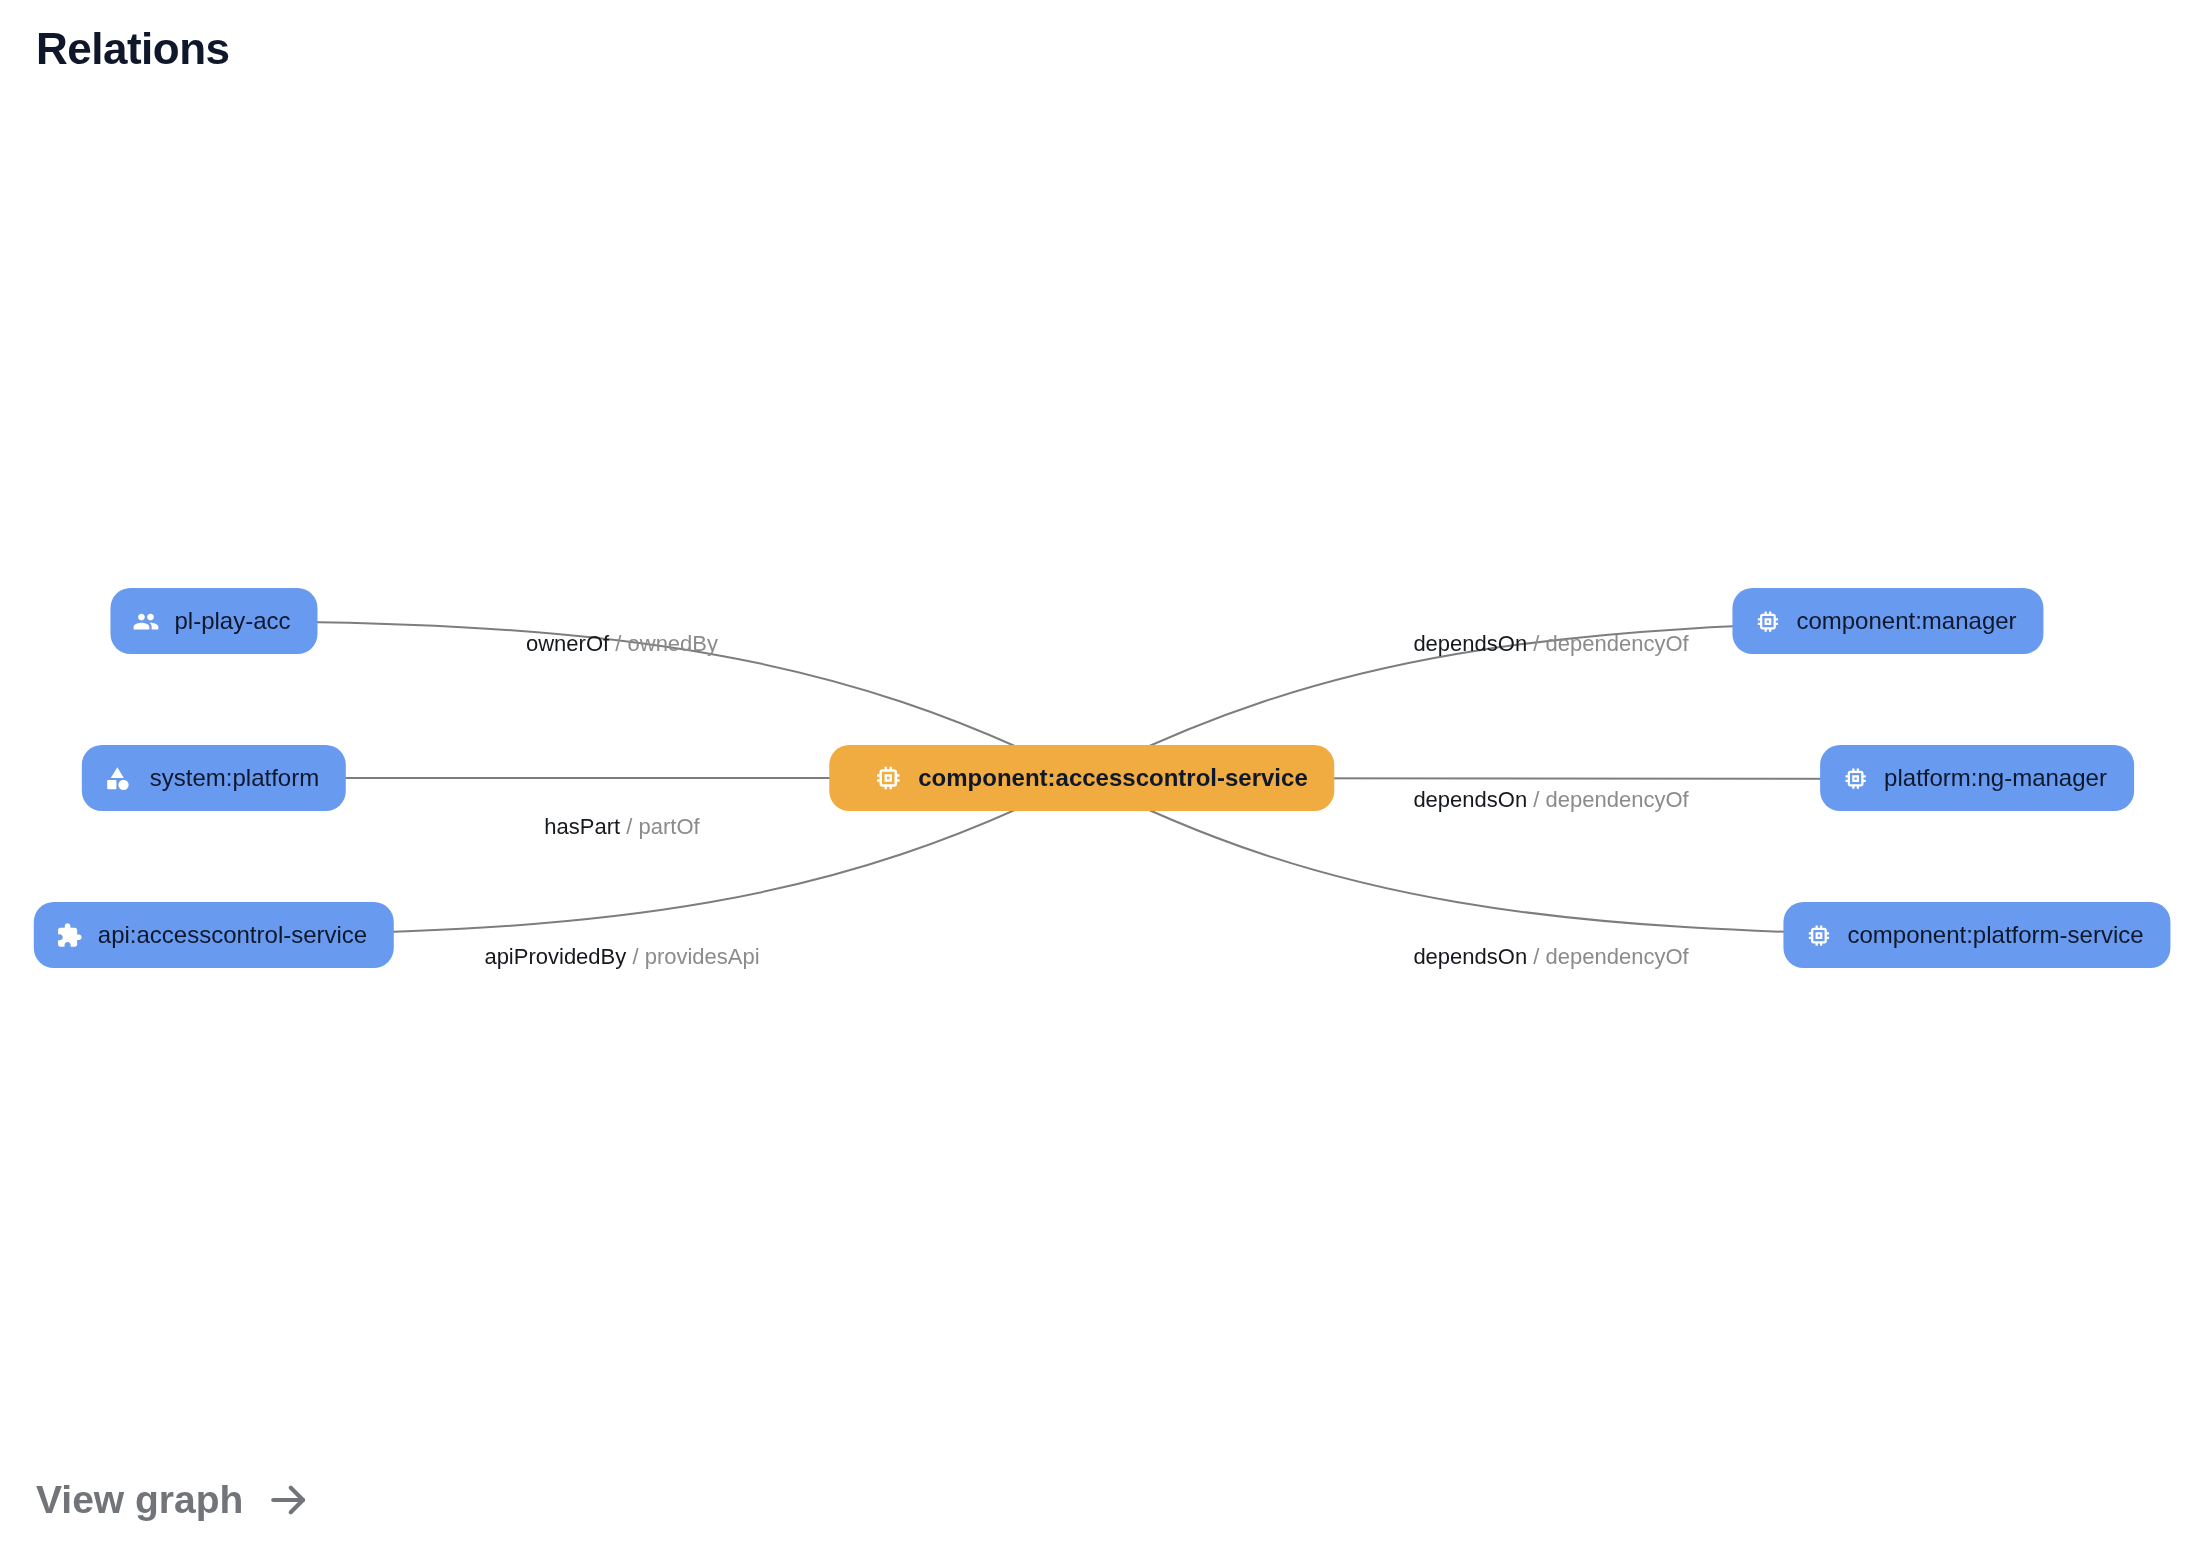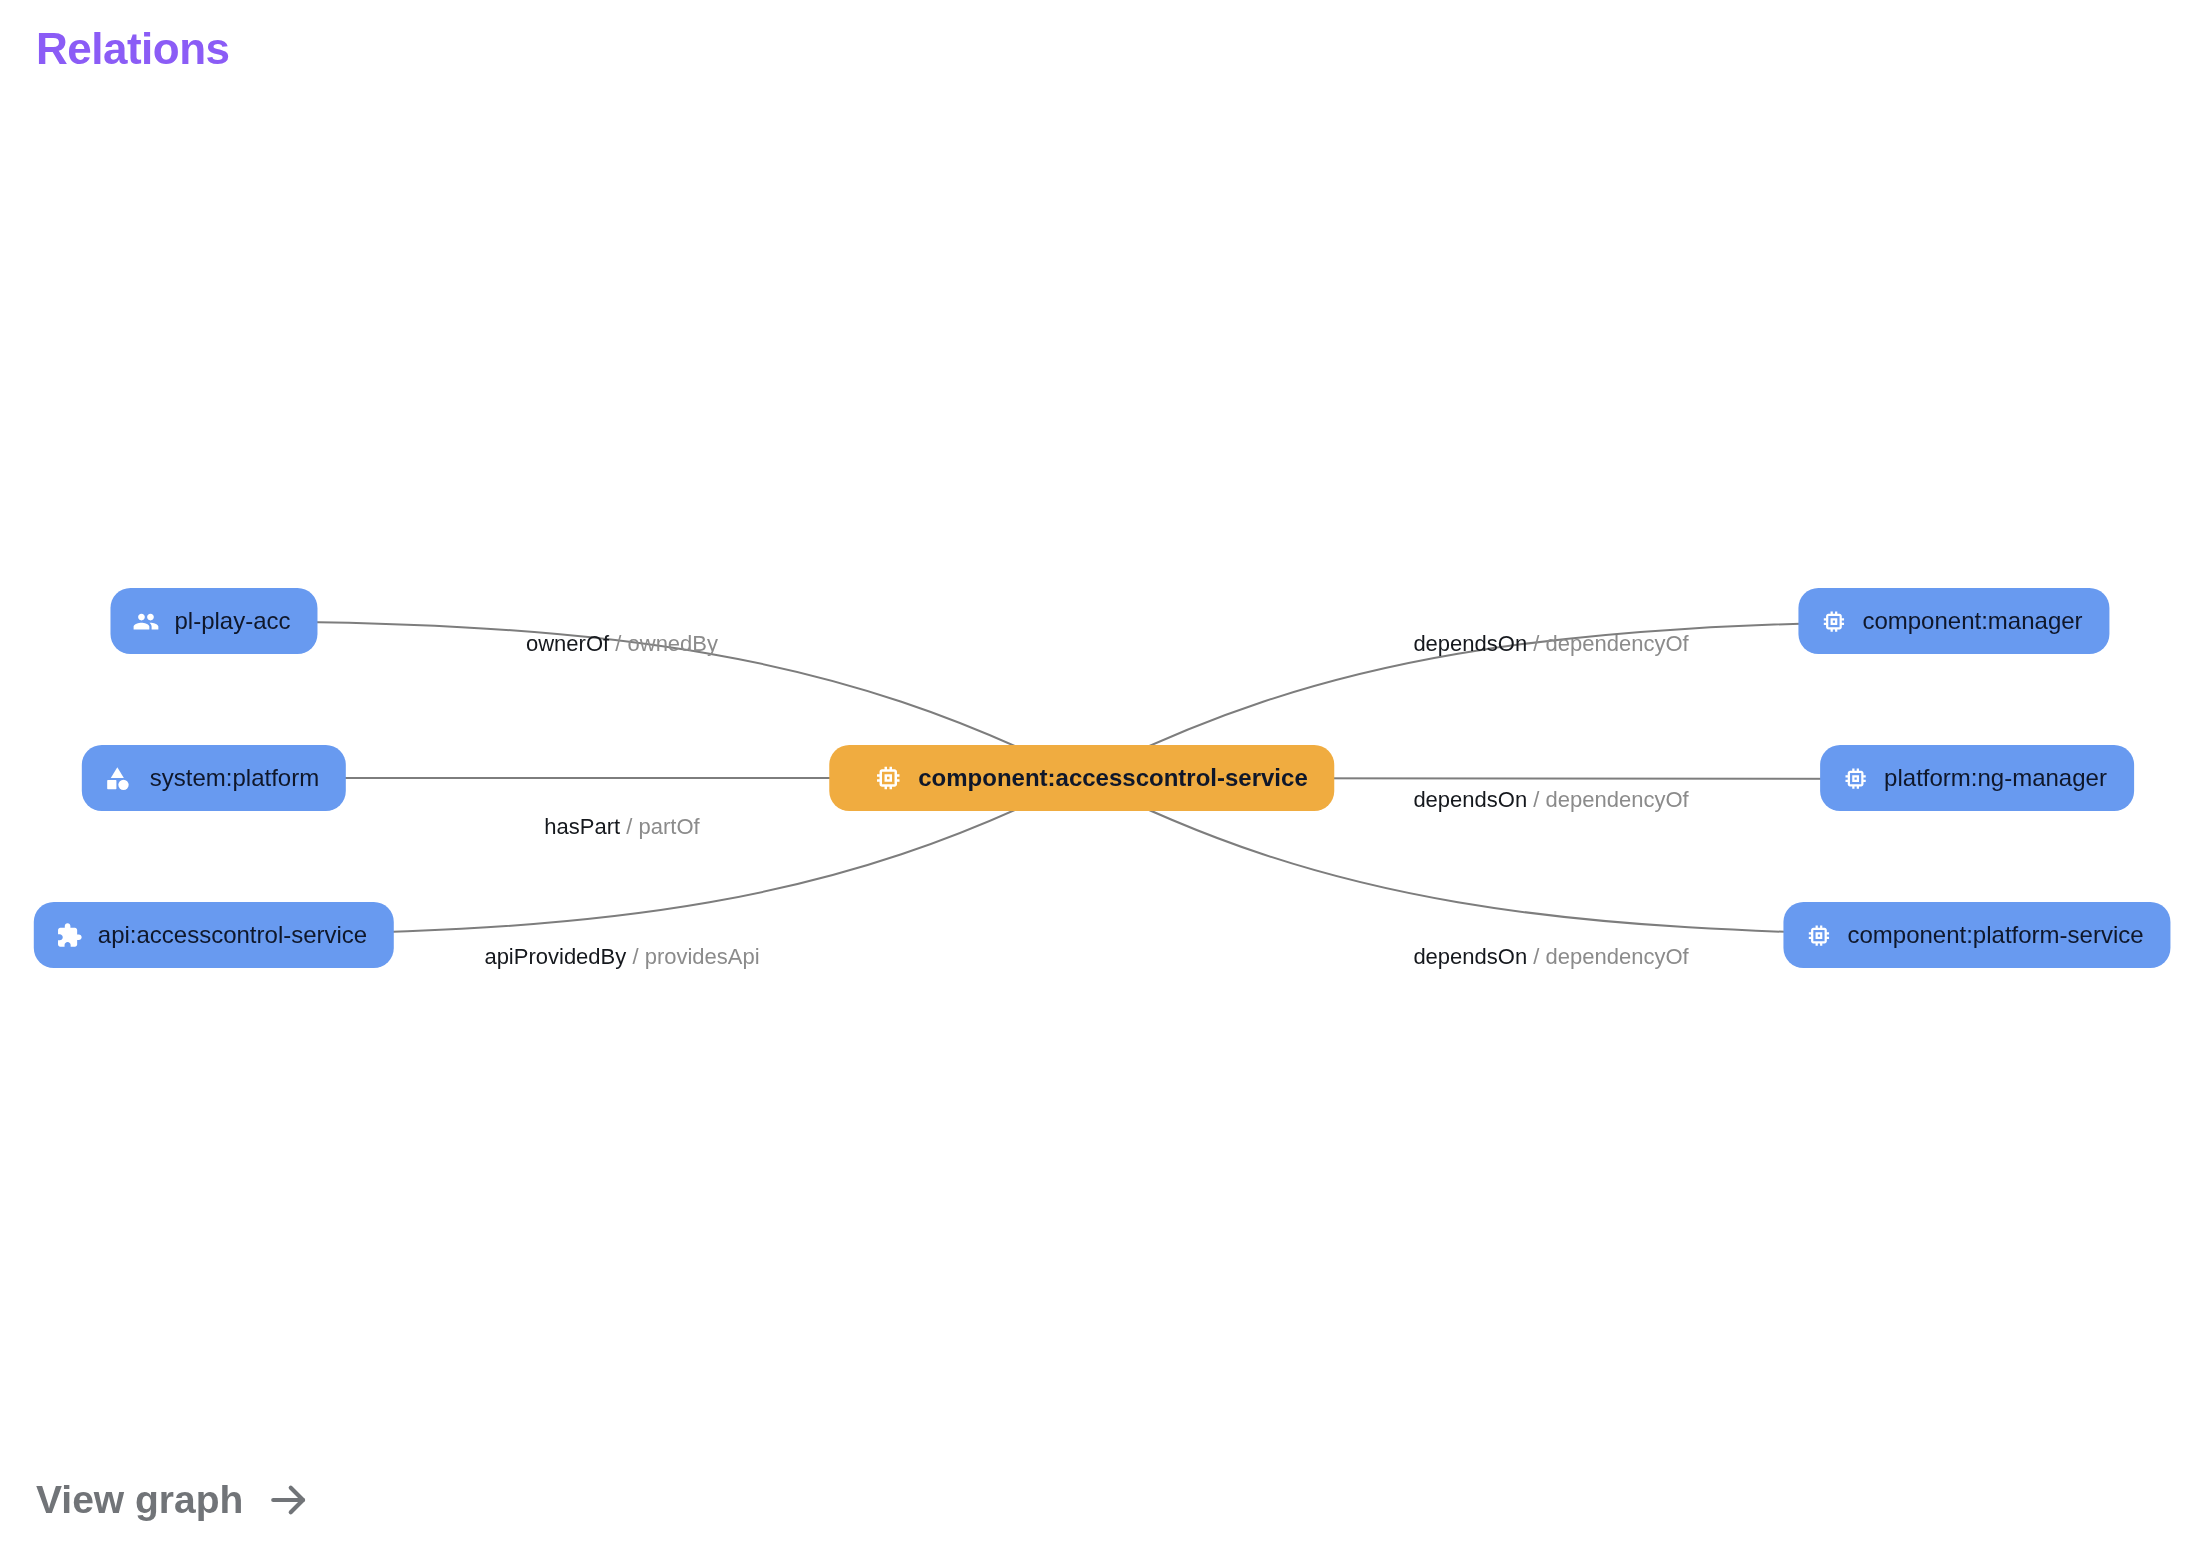--- a/index.html
+++ b/index.html
@@ -7,21 +7,21 @@
   body {
     width: 2206px; height: 1566px;
     font-family: "Liberation Sans", sans-serif;
     position: relative;
     overflow: hidden;
   }
   .stage { position: absolute; inset: 0; }
 
   .page-title {
     position: absolute; left: 36px; top: 24px;
-    font-size: 44px; font-weight: 700; color: #8b5cf6;
+    font-size: 44px; font-weight: 700; color: #0f172a;
     letter-spacing: -0.5px;
   }
 
   svg.edges { position: absolute; left: 0; top: 0; }
   svg.edges path { fill: none; stroke: #7d7d7d; stroke-width: 2; }
 
   .node {
     position: absolute;
     height: 66px;
     display: inline-flex; align-items: center;
@@ -104,21 +104,21 @@
 
   <div class="node node-orange" style="left:1082px; top:778px;">
     <span class="icon">
       <svg viewBox="0 0 24 24">
           <path d="M15 9H9v6h6V9zm-2 4h-2v-2h2v2zm8-2V9h-2V7c0-1.1-.9-2-2-2h-2V3h-2v2h-2V3H9v2H7c-1.1 0-2 .9-2 2v2H3v2h2v2H3v2h2v2c0 1.1.9 2 2 2h2v2h2v-2h2v2h2v-2h2c1.1 0 2-.9 2-2v-2h2v-2h-2v-2h2zm-4 6H7V7h10v10z"></path>
         </svg>
     </span>
     <span>component:accesscontrol-service</span>
   </div>
 
-  <div class="node node-blue" style="left:1954px; top:621px;">
+  <div class="node node-blue" style="left:1888px; top:621px;">
     <span class="icon">
       <svg viewBox="0 0 24 24">
           <path d="M15 9H9v6h6V9zm-2 4h-2v-2h2v2zm8-2V9h-2V7c0-1.1-.9-2-2-2h-2V3h-2v2h-2V3H9v2H7c-1.1 0-2 .9-2 2v2H3v2h2v2H3v2h2v2c0 1.1.9 2 2 2h2v2h2v-2h2v2h2v-2h2c1.1 0 2-.9 2-2v-2h2v-2h-2v-2h2zm-4 6H7V7h10v10z"></path>
         </svg>
     </span>
     <span>component:manager</span>
   </div>
 
   <div class="node node-blue" style="left:1977px; top:778px;">
     <span class="icon">

